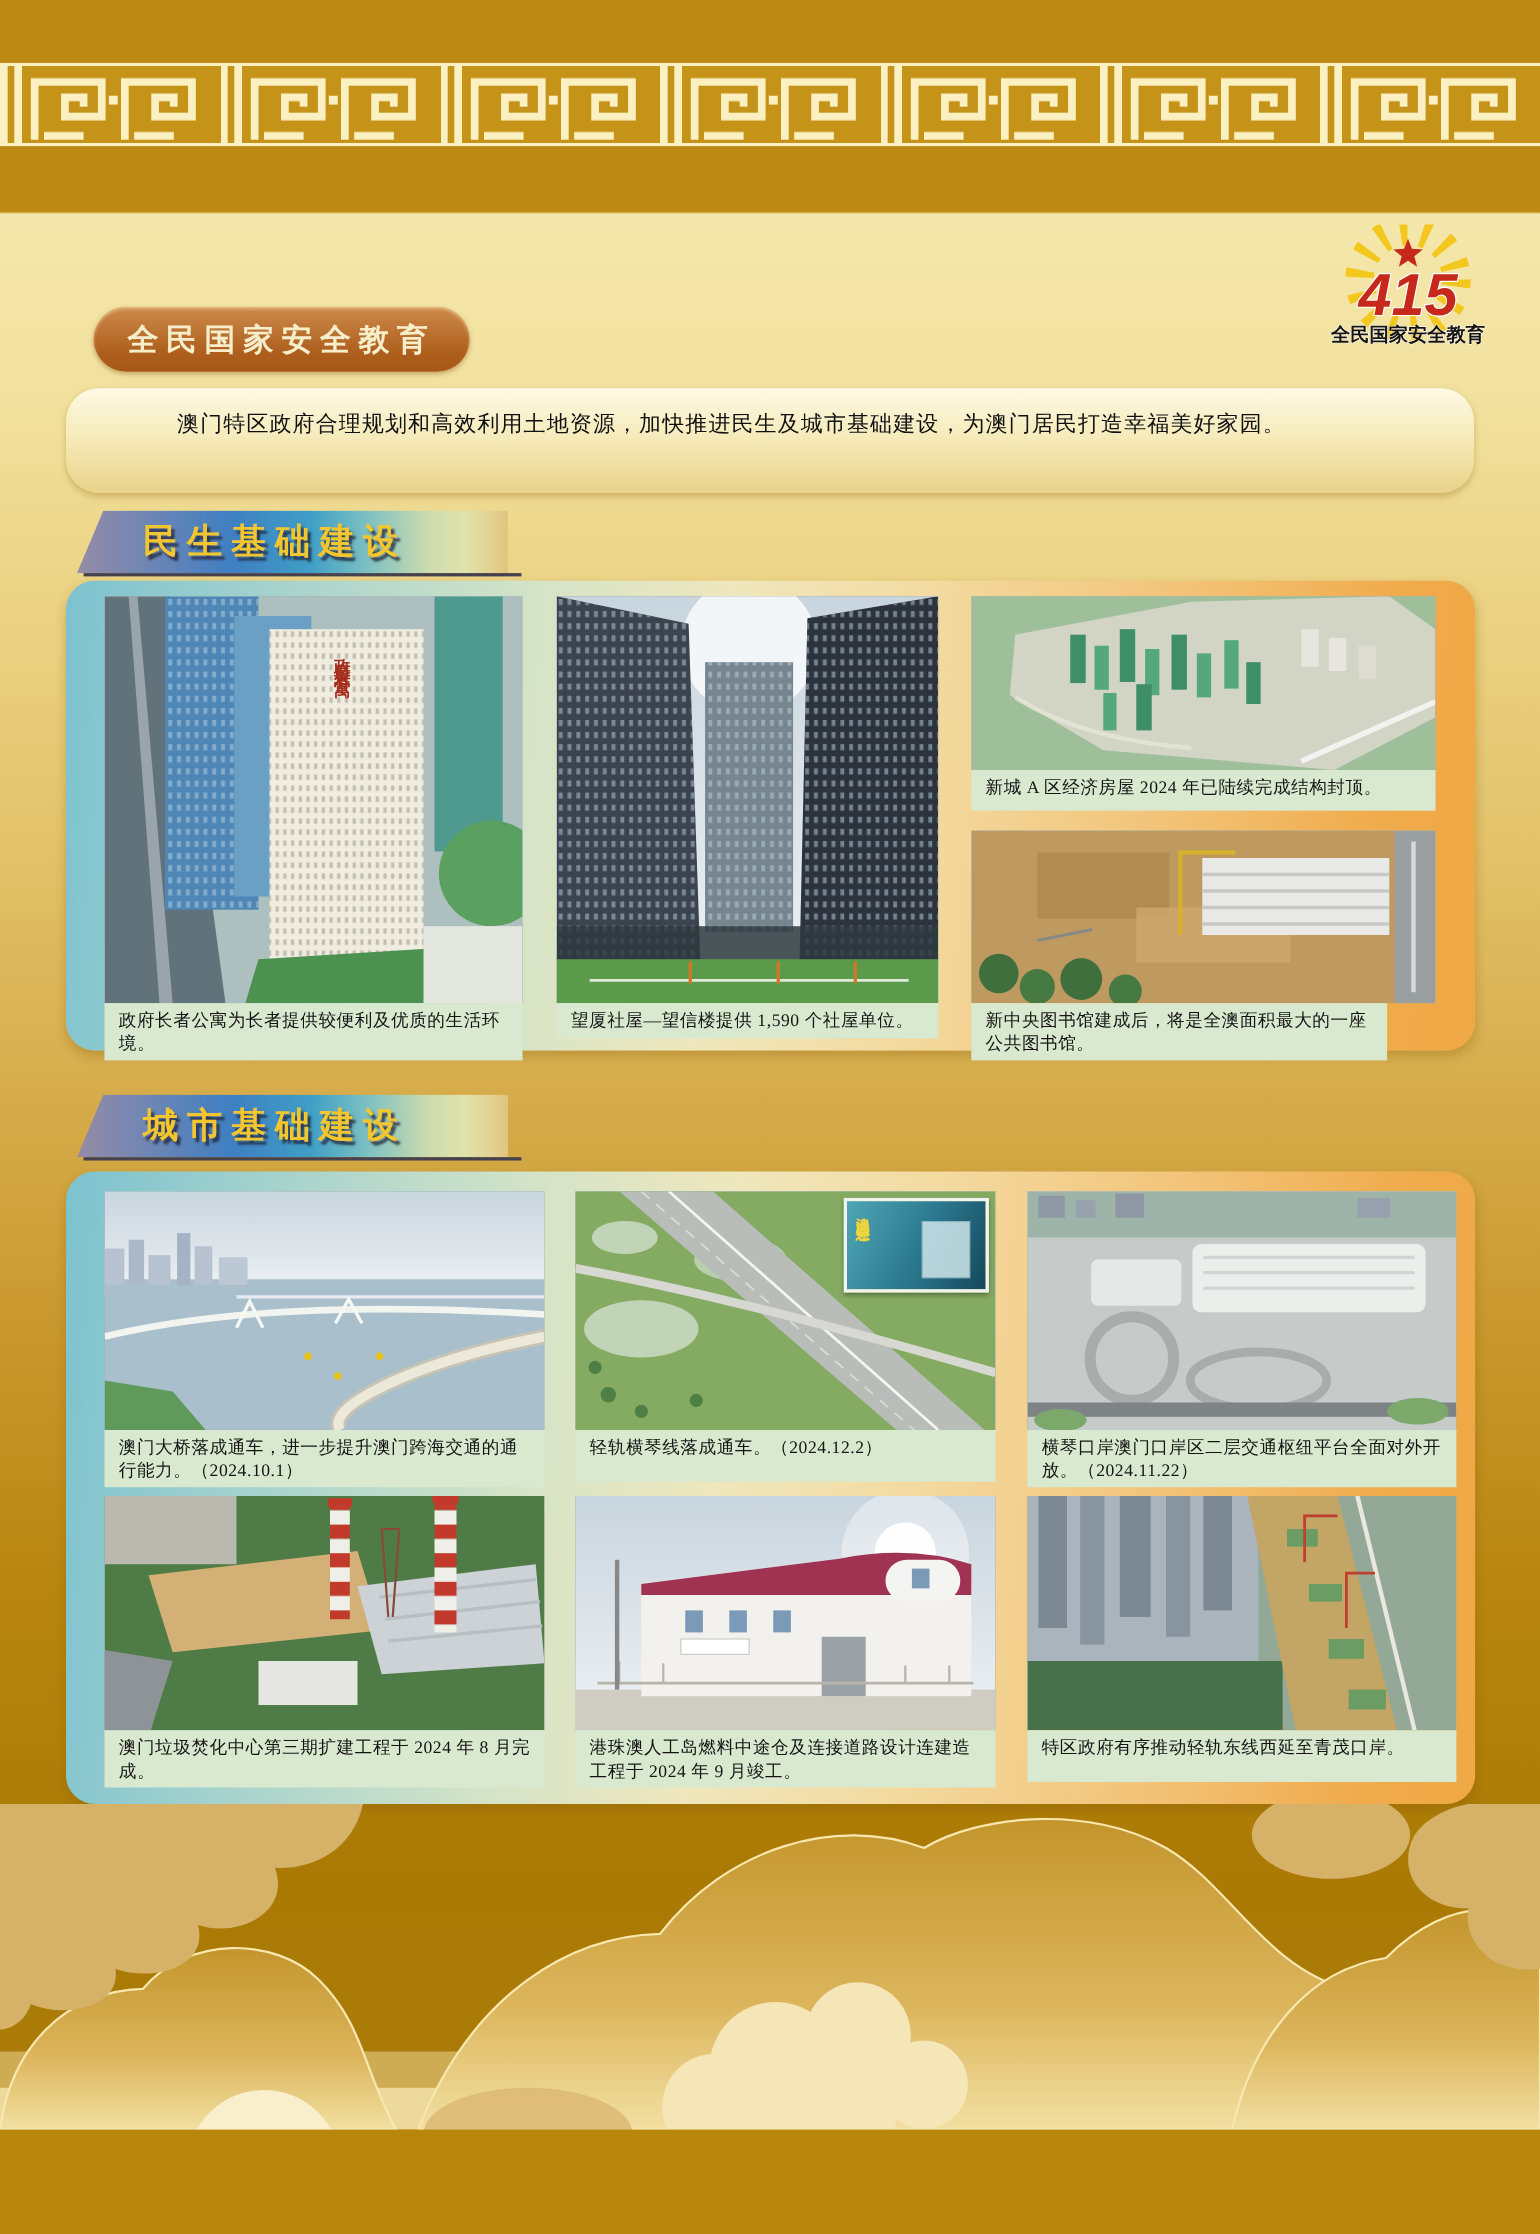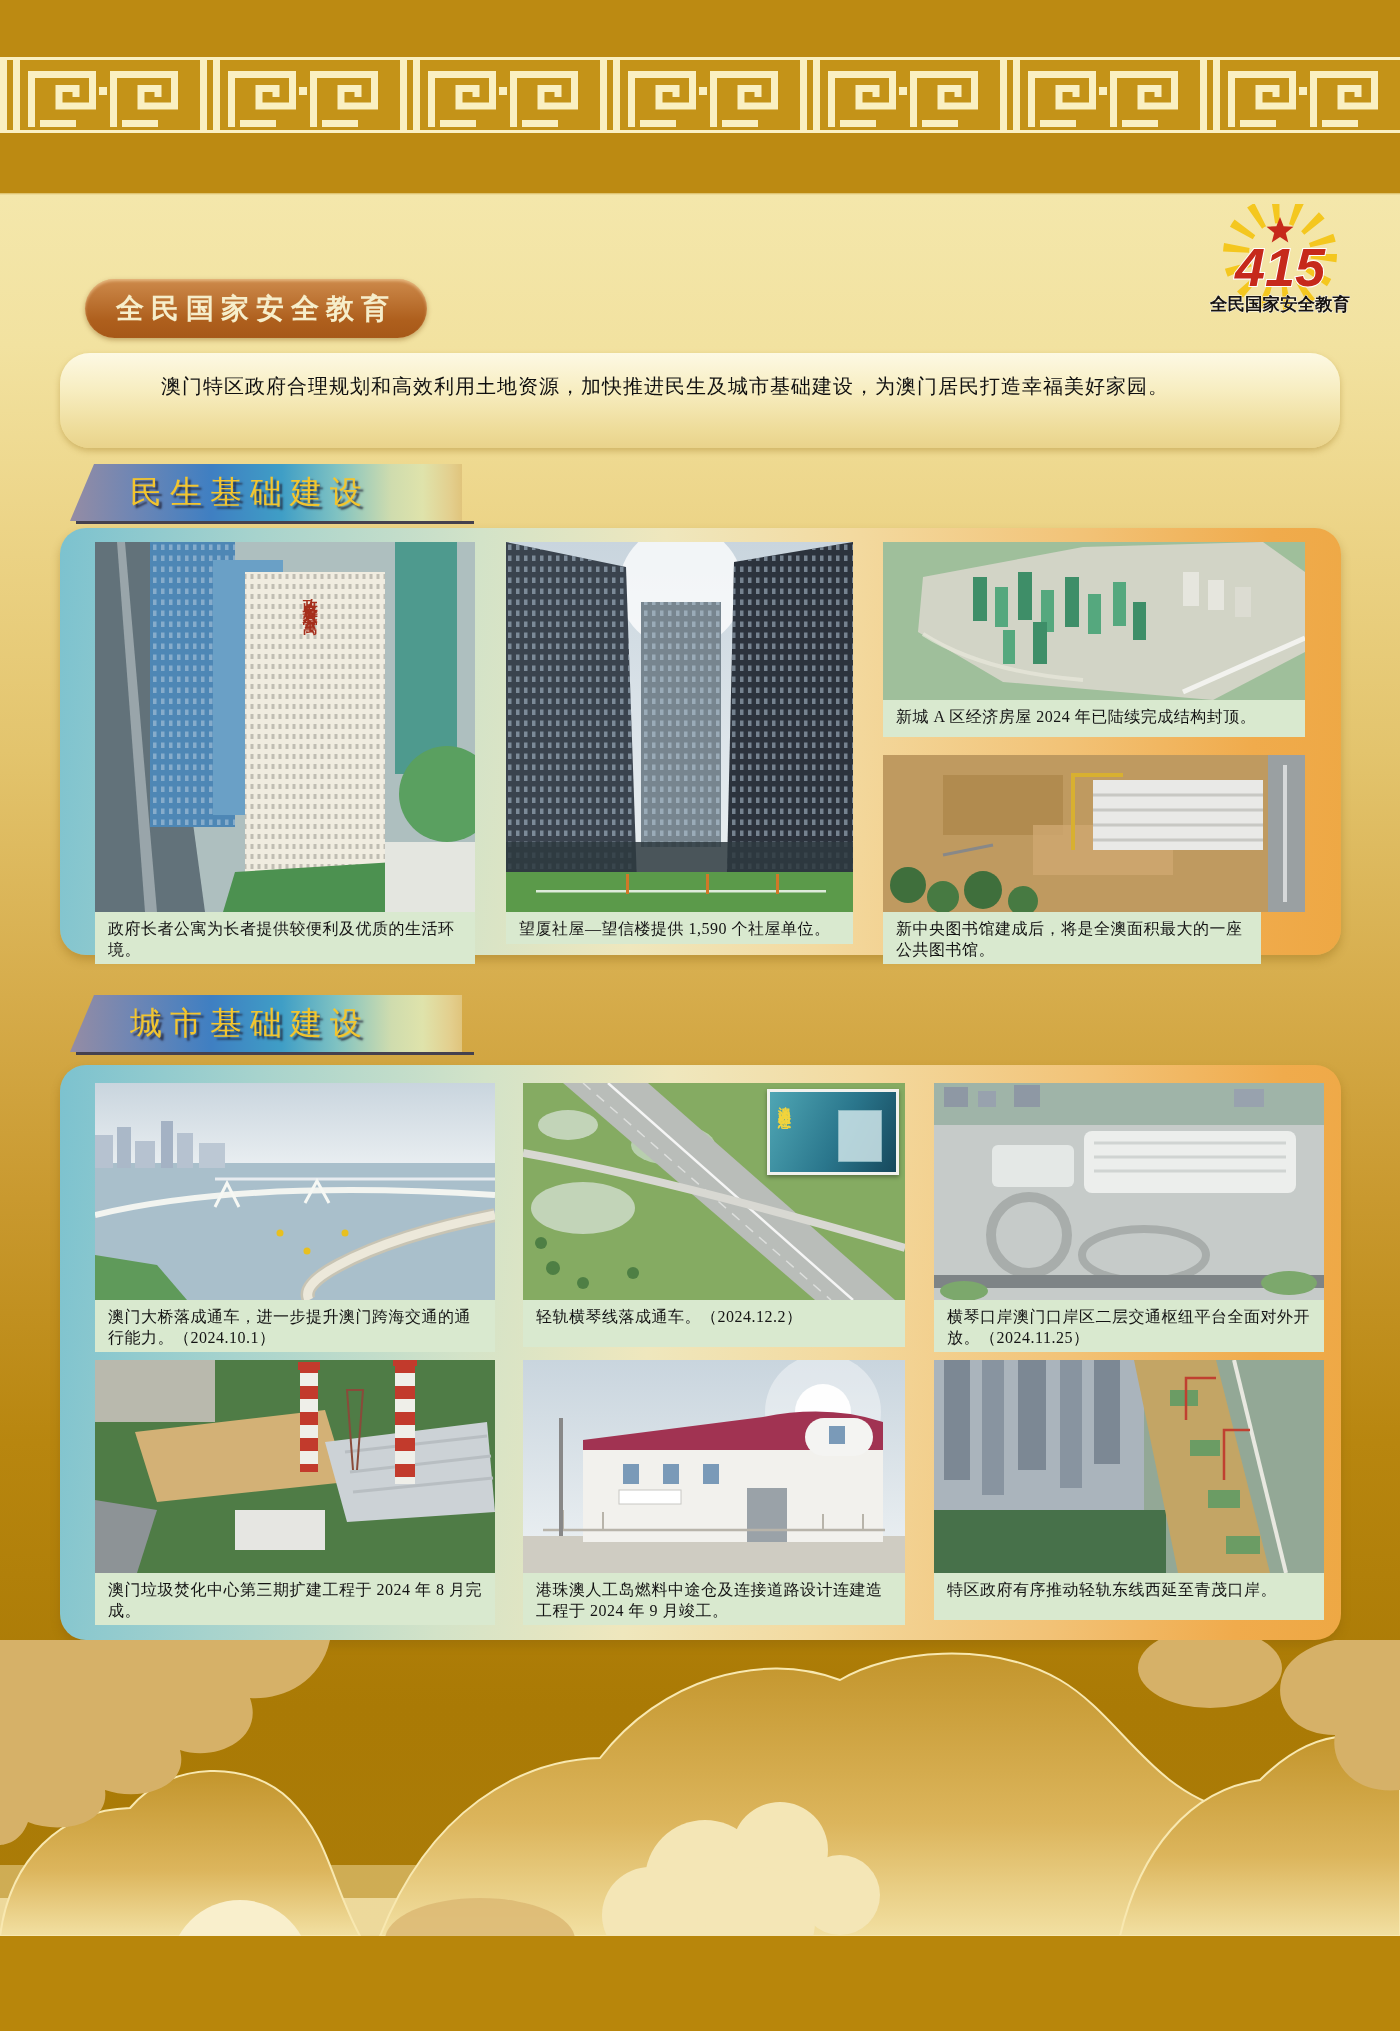--- a/index.html
+++ b/index.html
@@ -37,21 +37,21 @@
   }
   .intro-card p{margin:0;color:#101010;font-size:20px;line-height:40px;font-weight:500;
     letter-spacing:1px;text-indent:56px;}
   
   .banner{
     position:absolute;left:70px;width:392px;height:57px;
     clip-path:polygon(24px 0,100% 0,100% 100%,0 100%);
     background:linear-gradient(90deg,#958ca4 0%,#6f86b4 16%,#3f7fc2 36%,#3f9ec6 54%,
       #7fc2c2 68%,#cfdcae 82%,#dfe3ab 90%,#e3cf8e 97%,#e0c47c 100%);
     display:flex;align-items:center;padding-left:60px;
-    color:#f3c52e;font-size:32px;font-weight:normal;letter-spacing:8px;
+    color:#f3c52e;font-size:32px;font-weight:bold;letter-spacing:8px;
     text-shadow:3px 3px 2px rgba(35,35,55,.8);
   }
   .banner-line{position:absolute;left:76px;width:398px;height:3px;background:#45414e;}
   
   .panel{
     position:absolute;left:60px;width:1281px;border-radius:26px;
     background:linear-gradient(95deg,#7cc2cf 0%,#a7d3cd 15%,#d3e3c8 32%,#efe7bd 46%,
       #f3daa0 60%,#f2c276 78%,#f0ab4c 92%,#eea844 100%);
     box-shadow:0 5px 10px rgba(130,90,10,.32);
   }
@@ -305,21 +305,21 @@
         <path d="M160 60 H352 M160 74 H352 M160 88 H352" stroke="#d0d4d2" stroke-width="3"></path>
         <rect x="58" y="62" width="82" height="42" rx="6" fill="#e4e8e6"></rect>
         <circle cx="95" cy="152" r="38" fill="none" stroke="#a8adab" stroke-width="10"></circle>
         <ellipse cx="210" cy="172" rx="62" ry="26" fill="none" stroke="#a8adab" stroke-width="8"></ellipse>
         <rect x="0" y="192" width="390" height="13" fill="#7e8486"></rect>
         <ellipse cx="355" cy="200" rx="28" ry="12" fill="#7ca86c"></ellipse>
         <ellipse cx="30" cy="208" rx="24" ry="10" fill="#7ca86c"></ellipse>
       </svg>
     </div>
     <div class="cap" style="left:874px;top:235px;width:390px;min-height:47px">
-      <span>横琴口岸澳门口岸区二层交通枢纽平台全面对外开放。（2024.11.25）</span>
+      <span>横琴口岸澳门口岸区二层交通枢纽平台全面对外开放。（2024.11.22）</span>
     </div>
 
     <div class="ph" style="left:35px;top:295px;width:400px;height:213px">
       <svg viewBox="0 0 400 213" preserveAspectRatio="none">
         <rect width="400" height="213" fill="#4f7c46"></rect>
         <rect x="0" y="0" width="120" height="62" fill="#b9b9ad"></rect>
         <polygon points="40,72 230,50 252,122 62,142" fill="#d3b176"></polygon>
         <polygon points="230,82 392,62 400,152 252,162" fill="#ccd2d6"></polygon>
         <path d="M250 92 L392 76 M255 112 L396 96 M258 132 L398 118" stroke="#b8bec2" stroke-width="3"></path>
         <polygon points="0,140 62,150 42,213 0,213" fill="#8d9396"></polygon>

